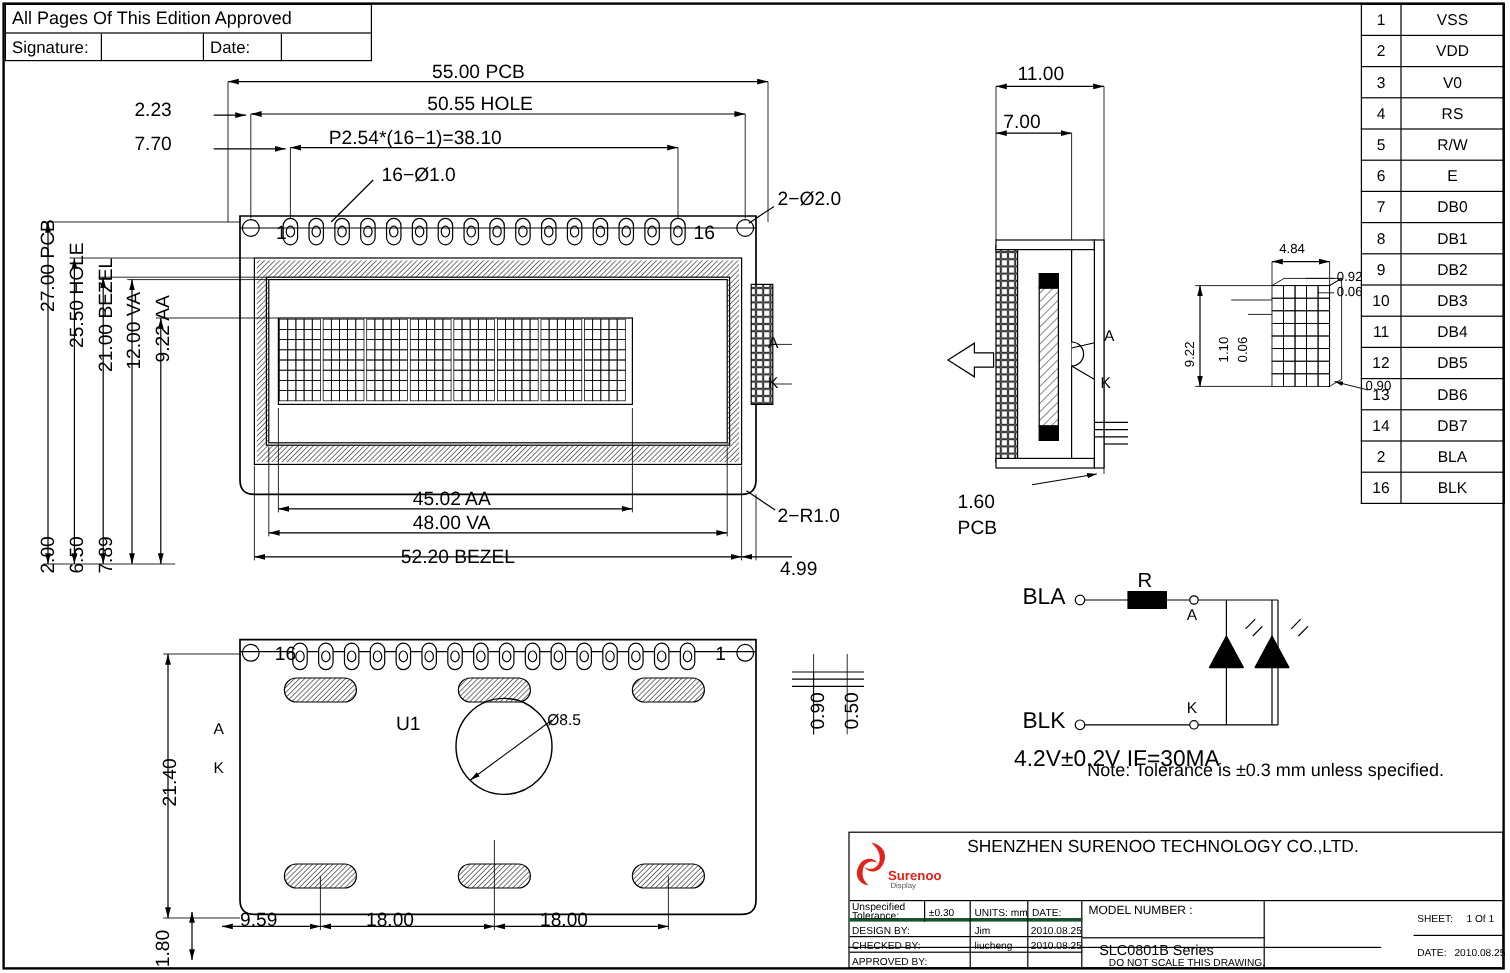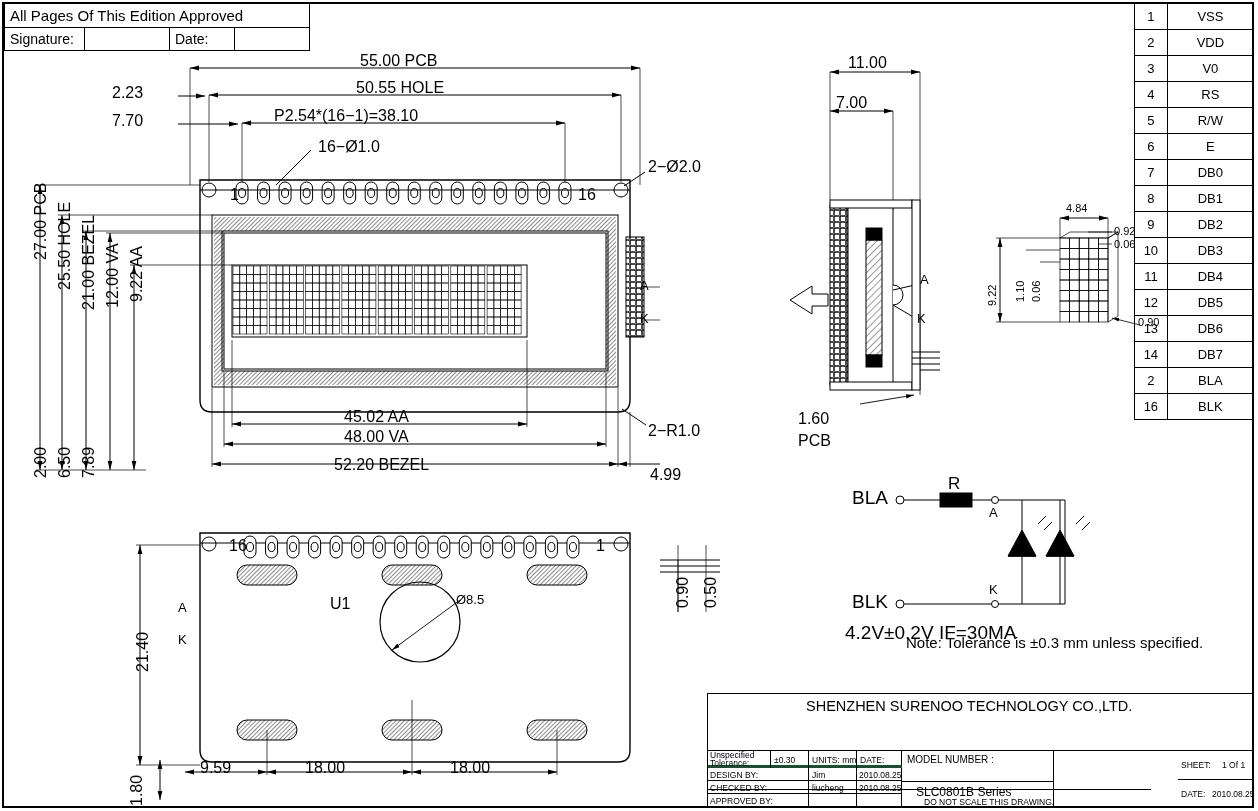--- a/index.html
+++ b/index.html
@@ -851,20 +851,28 @@
   <div class="txt" style="left:948px;top:474px;font-size:17px;">R</div>
   <div class="txt" style="left:989px;top:505px;font-size:13px;">A</div>
   <div class="txt" style="left:989px;top:582px;font-size:13px;">K</div>
 
   <div class="txt" style="left:845px;top:622px;font-size:19px;">4.2V±0.2V  IF=30MA</div>
   <div class="txt" style="left:906px;top:634px;font-size:15px;">Note: Tolerance is ±0.3 mm unless specified.</div>
 
   <div id="titleblock">
 
     <div class="abs" style="left:0;top:0;width:544px;height:57px;border-bottom:1px solid #000;box-sizing:border-box;">
+      <div class="abs" style="left:4px;top:4px;width:88px;height:48px;">
+        <svg width="88" height="48" viewBox="0 0 88 48" style="position:absolute;left:0;top:0;">
+          <path d="M14,4 C24,6 28,14 24,22 C20,30 12,30 8,24 C12,28 20,26 21,19 C22,12 18,8 14,4 Z" fill="#e2231a"></path>
+          <path d="M12,40 C2,38 0,30 4,23 C8,16 16,16 20,22 C16,18 8,20 7,27 C6,34 9,37 12,40 Z" fill="#e2231a"></path>
+        </svg>
+        <div class="abs" style="left:28px;top:26px;font-size:11px;font-weight:bold;color:#e2231a;">Surenoo</div>
+        <div class="abs" style="left:30px;top:37px;font-size:6.5px;color:#555;">Display</div>
+      </div>
       <div class="abs" style="left:98px;top:4px;font-size:14.5px;">SHENZHEN SURENOO TECHNOLOGY CO.,LTD.</div>
     </div>
 
     <div class="abs" style="left:0;top:57px;width:544px;height:56px;">
 
       <div class="abs" style="left:0;top:0;width:194px;height:56px;border-right:1px solid #000;box-sizing:border-box;">
 
         <div class="abs" style="left:0;top:0;width:194px;height:17px;border-bottom:3px solid #14532d;box-sizing:border-box;">
           <div class="abs tiny" style="left:2px;top:1px;line-height:7.5px;width:60px;white-space:pre-line;">Unspecified
 Tolerance:</div>

